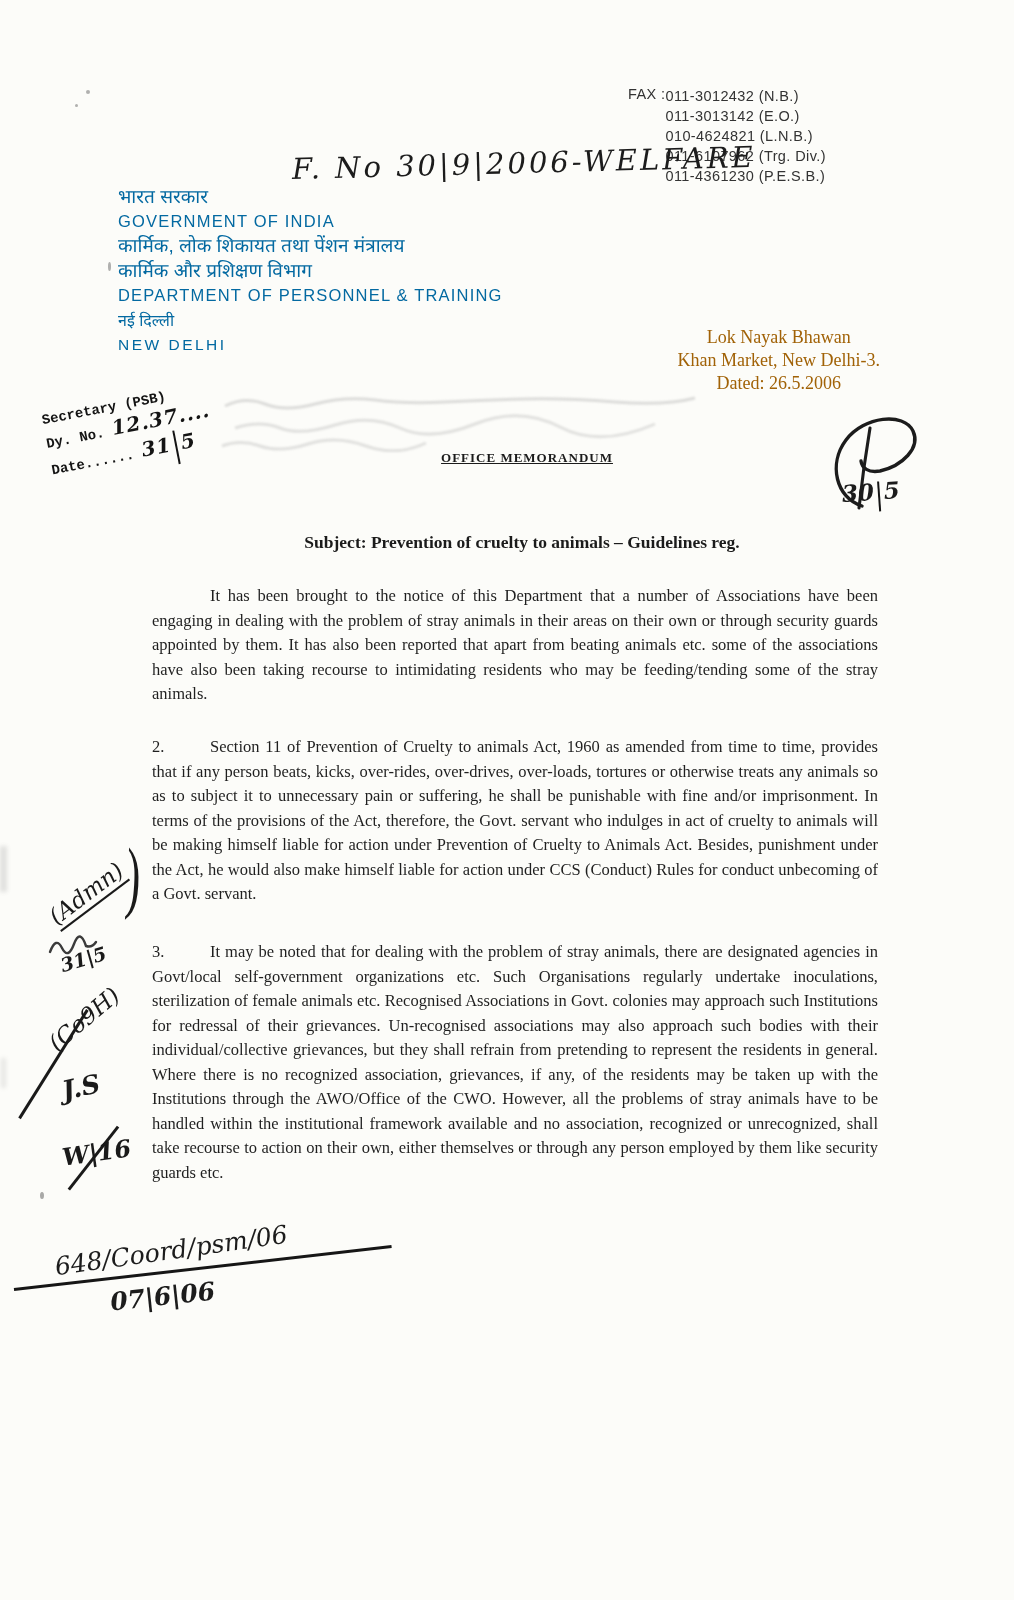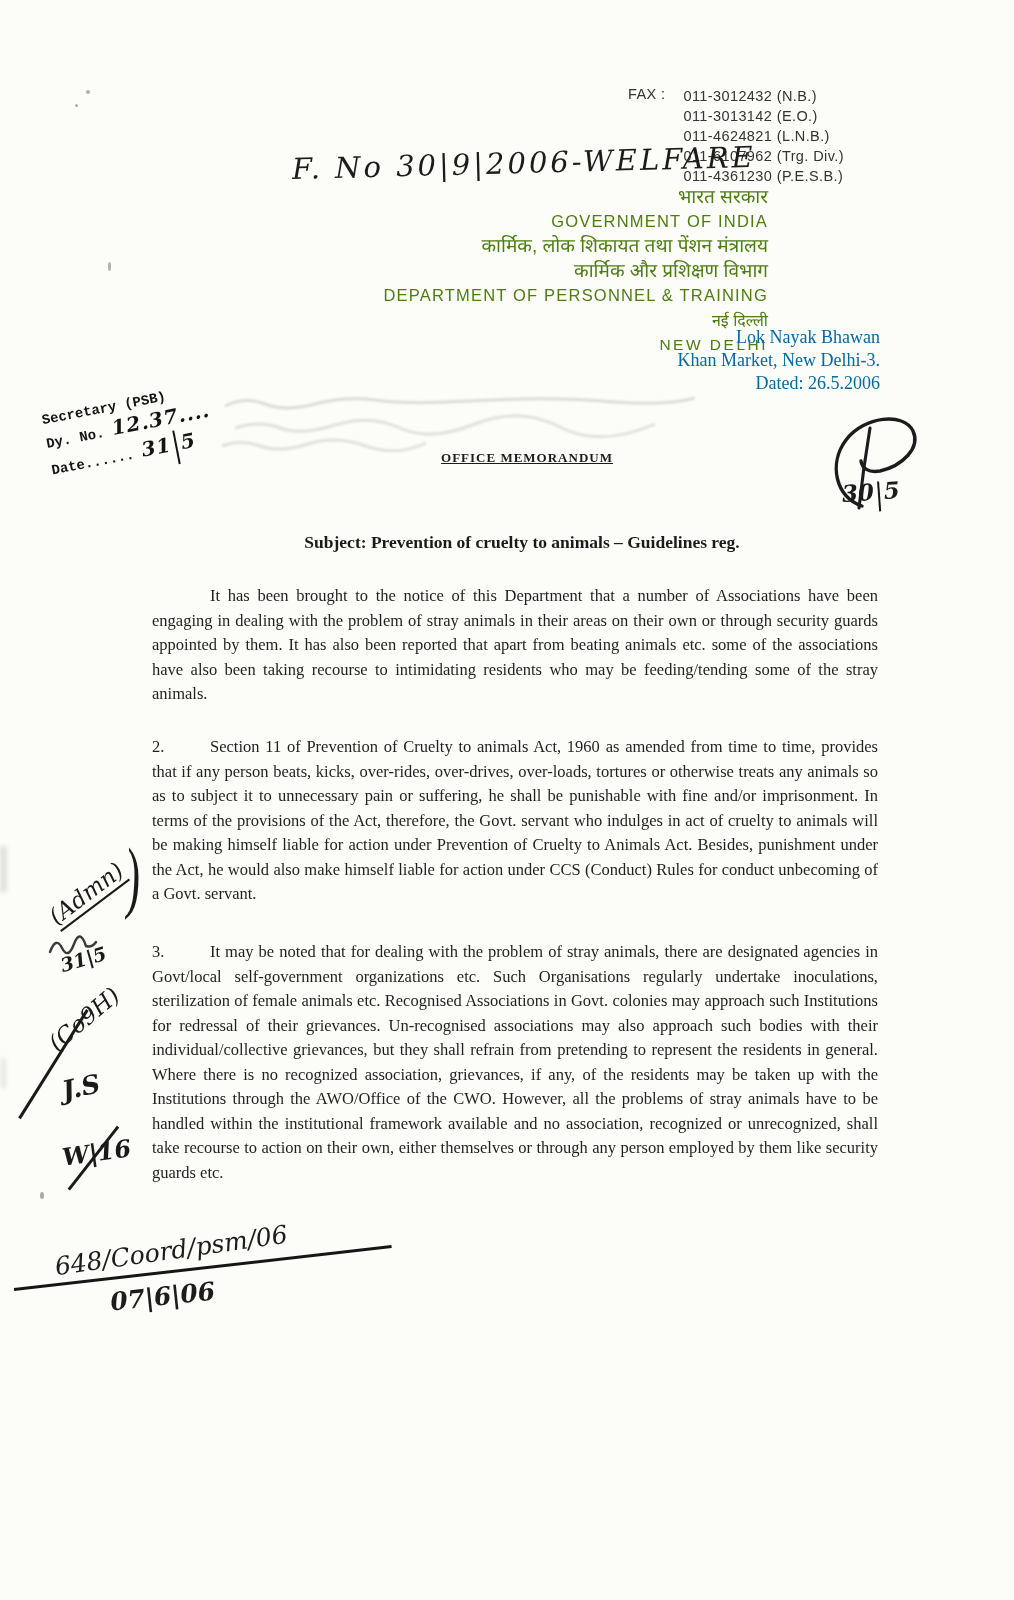--- a/index.html
+++ b/index.html
@@ -9,38 +9,38 @@
     margin:0 auto;
     background:#fcfcf9;
     overflow:hidden;
     font-family:"Liberation Serif", serif;
     color:#262626;
   }
   
   .fax{position:absolute;left:628px;top:86px;display:flex;
        font-family:"Liberation Sans", sans-serif;font-size:14.5px;
        color:#333;letter-spacing:.4px;}
-  .fax-label{margin-right:10px;}
-  .fax-numbers div{line-height:20px;margin-left:8px;}
+  .fax-label{margin-right:0;}
+  .fax-numbers div{line-height:20px;}
   
   .hw{font-family:"DejaVu Serif", cursive;font-style:italic;color:#1c1c1c;}
   .file-no{position:absolute;left:292px;top:146px;font-size:29px;
            letter-spacing:3px;transform:rotate(-1.5deg);white-space:nowrap;}
   
   .letterhead{position:absolute;left:118px;top:184px;width:650px;
-              text-align:right;color:#4d7c0f;}
+              text-align:left;color:#0369a1;}
   .lh-hindi{font-family:"Liberation Sans","DejaVu Sans",sans-serif;font-size:19px;line-height:25px;}
   .lh-eng{font-family:"Liberation Sans", sans-serif;font-size:16.5px;
           line-height:24px;letter-spacing:1.2px;}
   .lh-city-h{font-family:"Liberation Sans","DejaVu Sans",sans-serif;font-size:16px;line-height:24px;margin-top:2px;}
   .lh-city-e{font-family:"Liberation Sans", sans-serif;font-size:15.5px;
              letter-spacing:2.5px;line-height:23px;}
   
-  .address{position:absolute;right:134px;top:326px;text-align:right;
-           font-size:18px;line-height:23px;color:#0369a1;}
+  .address{position:absolute;right:134px;top:326px;text-align:center;
+           font-size:18px;line-height:23px;color:#a16207;}
   
   .stamp{position:absolute;left:46px;top:394px;transform:rotate(-11deg);
          font-family:"Liberation Mono", monospace;font-size:14px;font-weight:bold;
          color:#141414;line-height:21px;white-space:nowrap;}
   .stamp .hw-big{font-family:"DejaVu Serif", cursive;font-style:italic;
                  font-size:20px;font-weight:bold;letter-spacing:1px;}
   .vbar{display:inline-block;width:0;height:34px;border-left:2.5px solid #141414;
         vertical-align:-14px;margin:0 4px;}
   
   .om-title{position:absolute;left:527px;top:450px;transform:translateX(-50%);
@@ -96,21 +96,21 @@
   <div class="speck" style="left:108px;top:262px;width:3px;height:9px;"></div>
   <div class="speck" style="left:86px;top:90px;width:4px;height:4px;"></div>
   <div class="speck" style="left:75px;top:104px;width:3px;height:3px;"></div>
   <div class="speck" style="left:40px;top:1192px;width:4px;height:7px;opacity:.5;"></div>
 
   <div class="fax">
     <span class="fax-label">FAX :</span>
     <div class="fax-numbers">
       <div>011-3012432 (N.B.)</div>
       <div>011-3013142 (E.O.)</div>
-      <div>011-4624821 (L.N.B.)</div>
+      <div>010-4624821 (L.N.B.)</div>
       <div>011-6107962 (Trg. Div.)</div>
       <div>011-4361230 (P.E.S.B.)</div>
     </div>
   </div>
 
   <div class="hw file-no">F. No 30|9|2006-WELFARE</div>
 
   <div class="letterhead">
     <div class="lh-hindi">भारत सरकार</div>
     <div class="lh-eng">GOVERNMENT OF INDIA</div>

